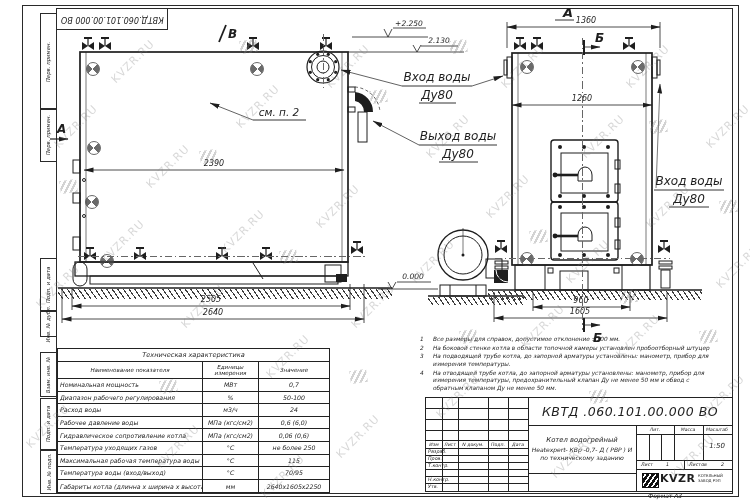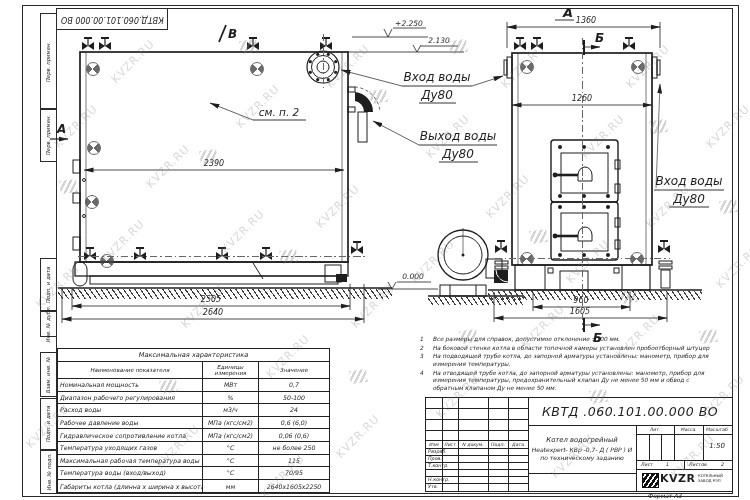--- a/index.html
+++ b/index.html
@@ -334,21 +334,21 @@
   <div class="cm" style="left:631px;top:60px"></div>
   <div class="cm" style="left:520px;top:252px"></div>
   <div class="cm" style="left:630px;top:252px"></div>
 
   <div class="clv" style="left:582px;top:38px;height:292px"></div>
   <div class="clv" style="left:323px;top:34px;height:54px"></div>
   <div class="clh" style="left:78px;top:256px;width:288px"></div>
   <div class="clh" style="left:495px;top:258px;width:175px"></div>
 
   <div class="tbl">
-    <div class="ttl">Максимальная характеристика</div>
+    <div class="ttl">Техническая характеристика</div>
     <div class="trow thead">
       <div class="c">Наименование показателя</div>
       <div class="c units">Единицы измерения</div>
       <div class="c">Значение</div>
     </div>
     <div class="trow r">
         <div>Номинальная мощность</div>
         <div class="c">МВт</div>
         <div class="c">0,7</div>
       </div>

